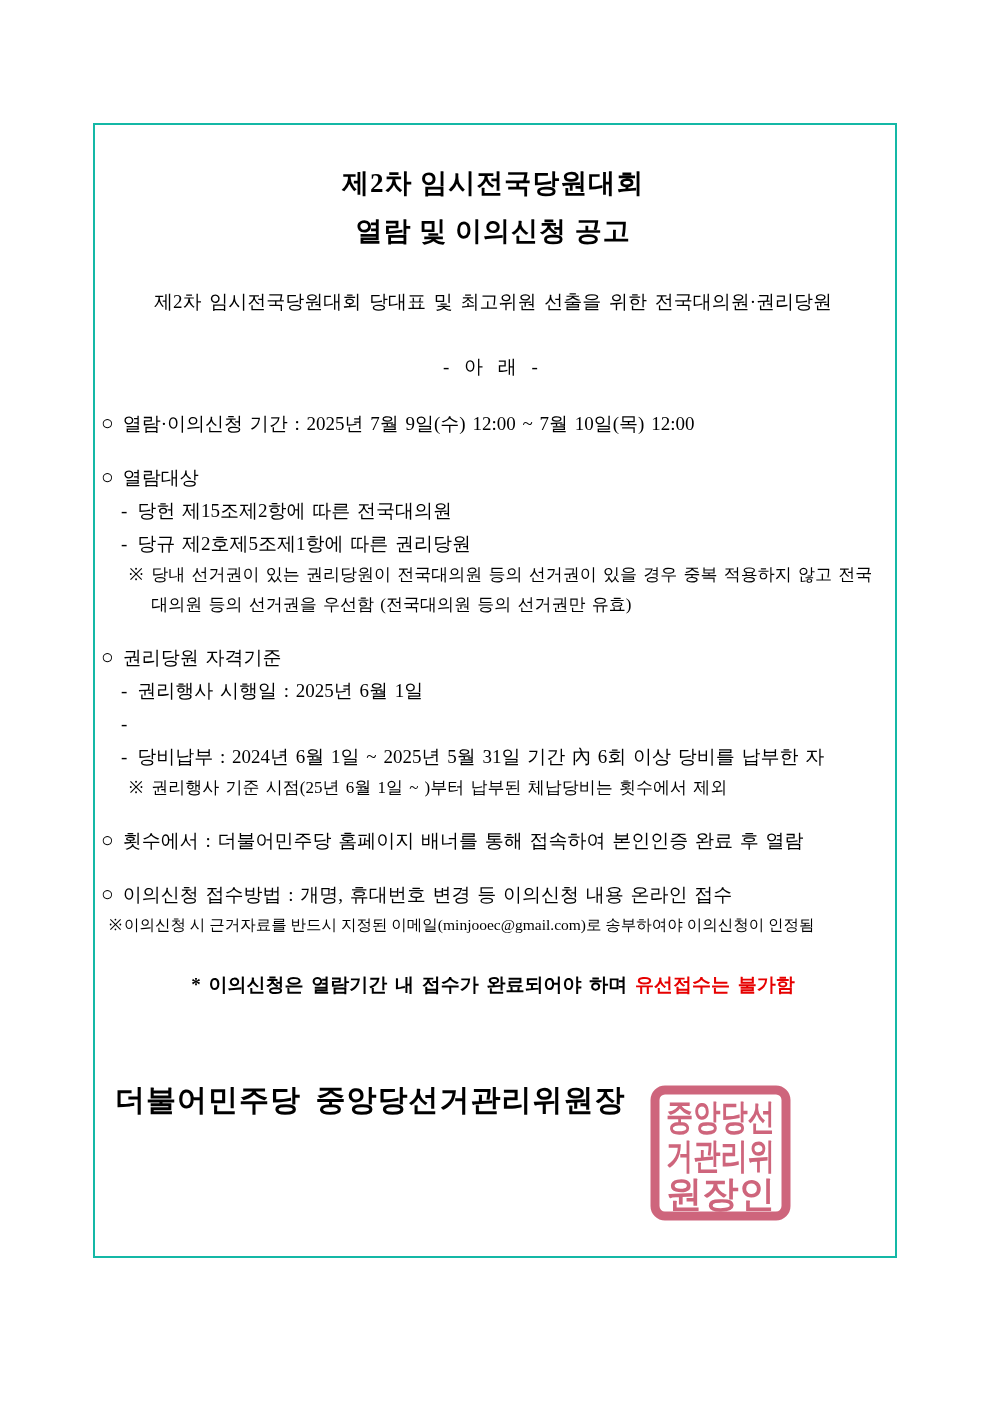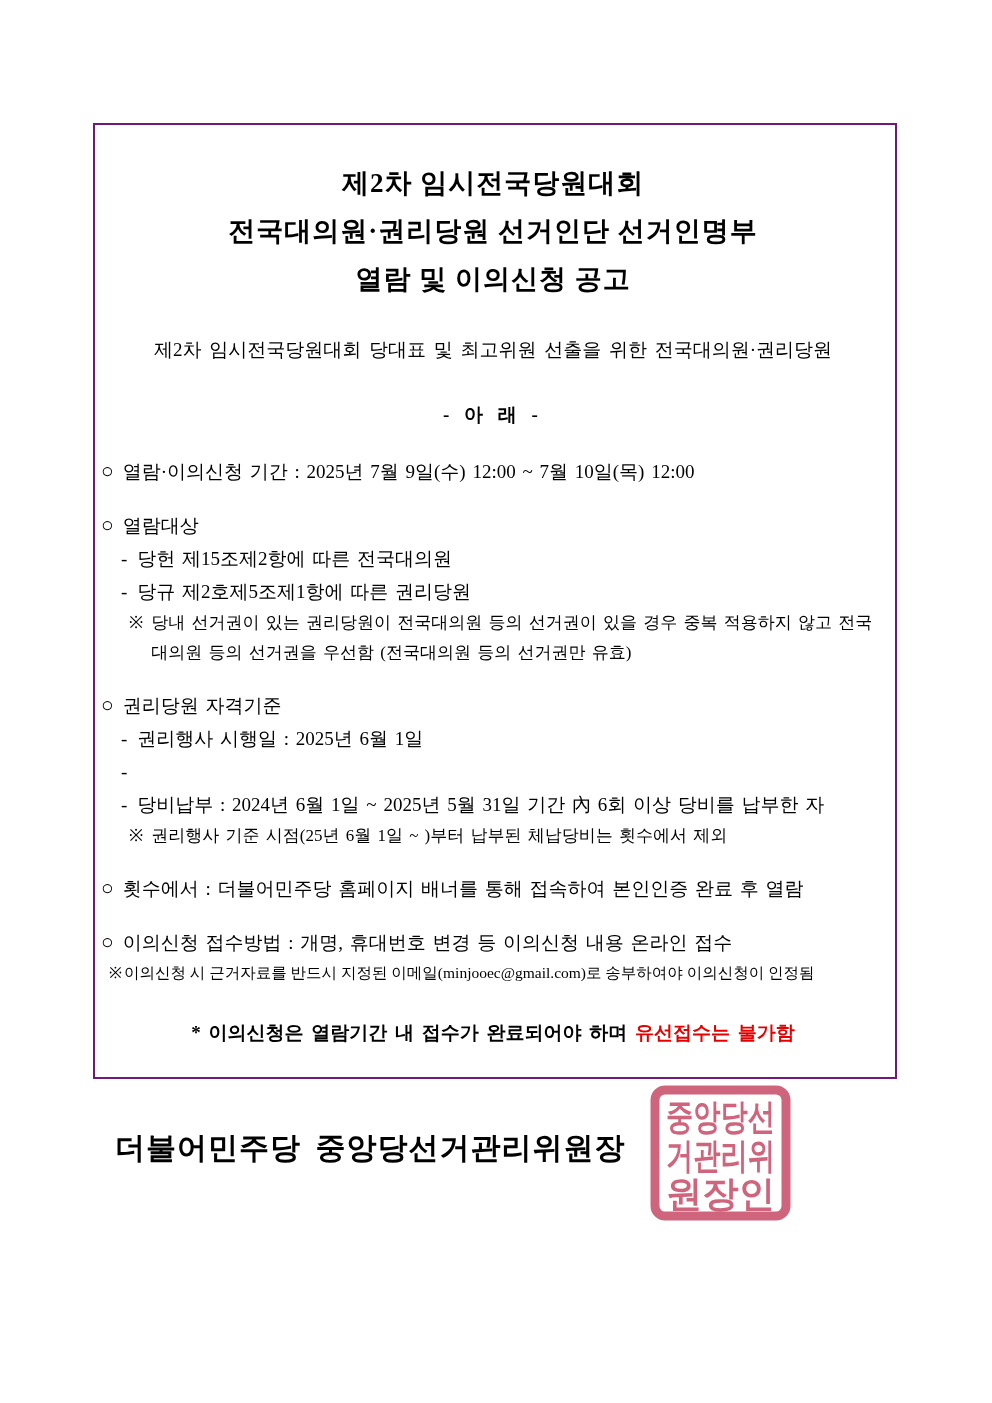--- a/index.html
+++ b/index.html
@@ -6,31 +6,31 @@
   html, body {
     width: 992px; height: 1403px;
     background: #ffffff;
     font-family: "Liberation Serif", "DejaVu Serif", serif;
     color: #000000;
     overflow: hidden;
   }
   .page { position: relative; width: 992px; height: 1403px; background: #ffffff; }
   .border-box {
     position: absolute; left: 93px; top: 123px;
-    width: 804px; height: 956px;
-    border: 2px solid #701a75;
+    width: 804px; height: 1135px;
+    border: 2px solid #14b8a6;
     background: #ffffff;
   }
   .content {
     position: relative; width: 100%; height: 100%;
     padding: 34px 10px 0 6px;
   }
   .title { text-align: center; font-weight: bold; font-size: 27px; line-height: 48px; letter-spacing: 1px; }
   .intro { margin-top: 30px; text-align: center; font-size: 19px; line-height: 34px; word-spacing: 3px; }
-  .below { margin-top: 34px; text-align: center; font-size: 19px; letter-spacing: 5px; line-height: 28px; font-weight: bold; }
+  .below { margin-top: 34px; text-align: center; font-size: 19px; letter-spacing: 5px; line-height: 28px; }
   .sections { margin-top: 26px; font-size: 19px; }
   .sec { margin-top: 21px; }
   .sec:first-child { margin-top: 0; }
   .sec-head { display: flex; align-items: flex-start; line-height: 33px; word-spacing: 2px; }
   .sec-head .circle { font-size: 21px; margin-right: 9px; line-height: 33px; }
   .sub { display: flex; padding-left: 20px; line-height: 33px; word-spacing: 2px; }
   .sub .dash { margin-right: 10px; }
   .note { display: flex; padding-left: 28px; font-size: 17px; line-height: 30px; word-spacing: 2px; }
   .note .star { margin-right: 8px; }
   .note-small { display: flex; padding-left: 8px; font-size: 15.5px; line-height: 27px; }
@@ -55,21 +55,20 @@
 </style>
 </head>
 <body>
 
 <div class="page">
   <div class="border-box">
     <div class="content">
 
       <div class="title">
         <div>제2차 임시전국당원대회</div>
-        <div>전국대의원·권리당원 선거인단 선거인명부</div>
         <div>열람 및 이의신청 공고</div>
       </div>
 
       <div class="intro">
         <div>제2차 임시전국당원대회 당대표 및 최고위원 선출을 위한 전국대의원·권리당원</div>
       </div>
 
       <div class="below">- 아 래 -</div>
 
       <div class="sections">

